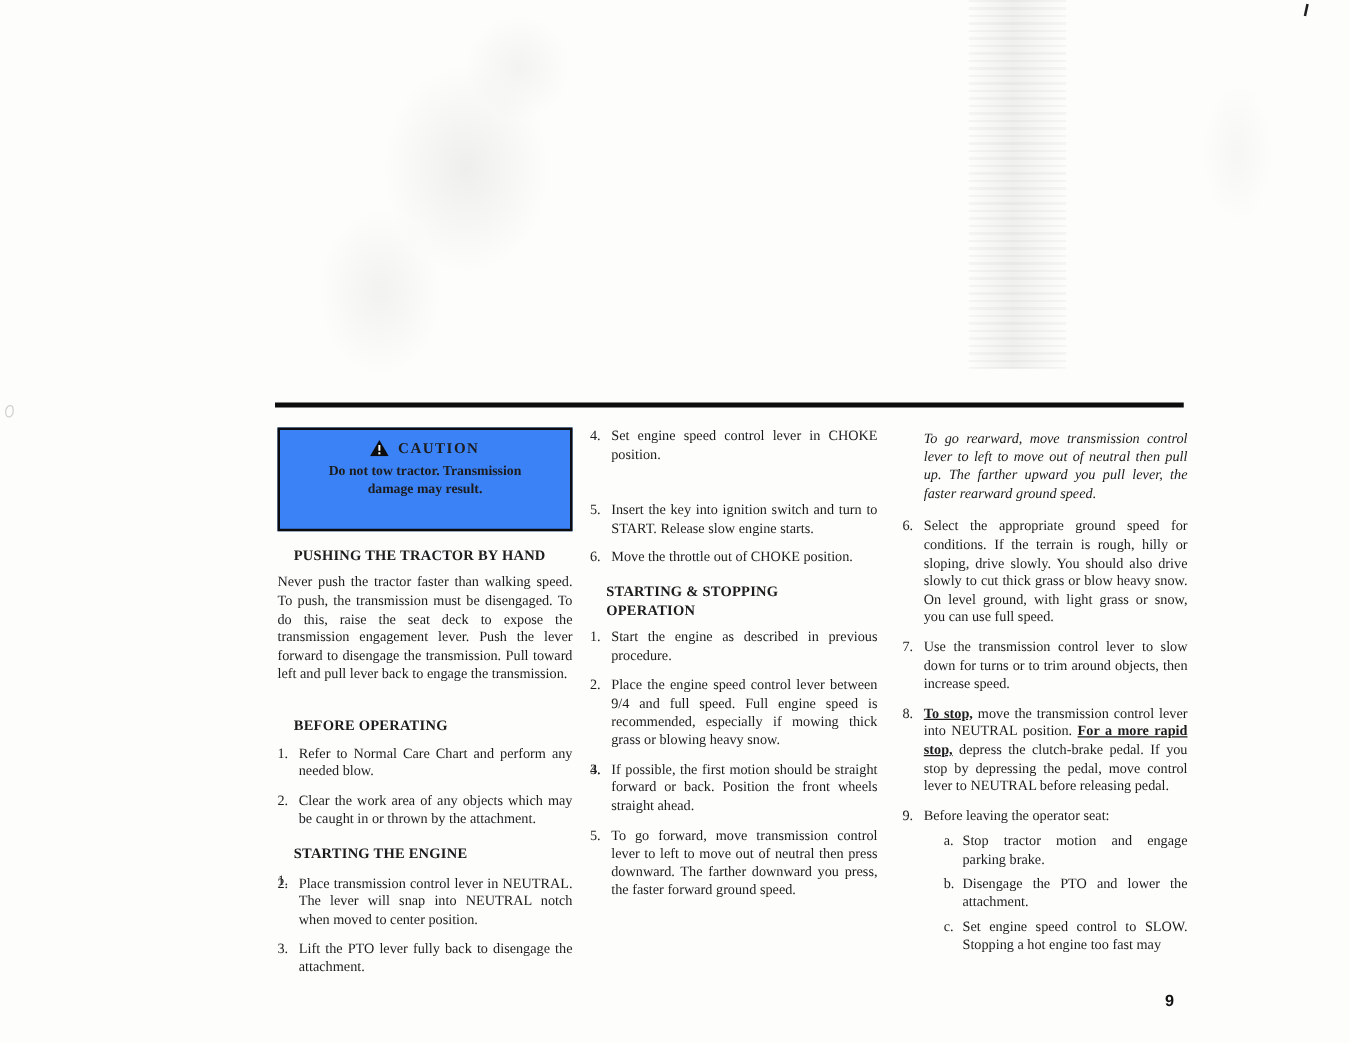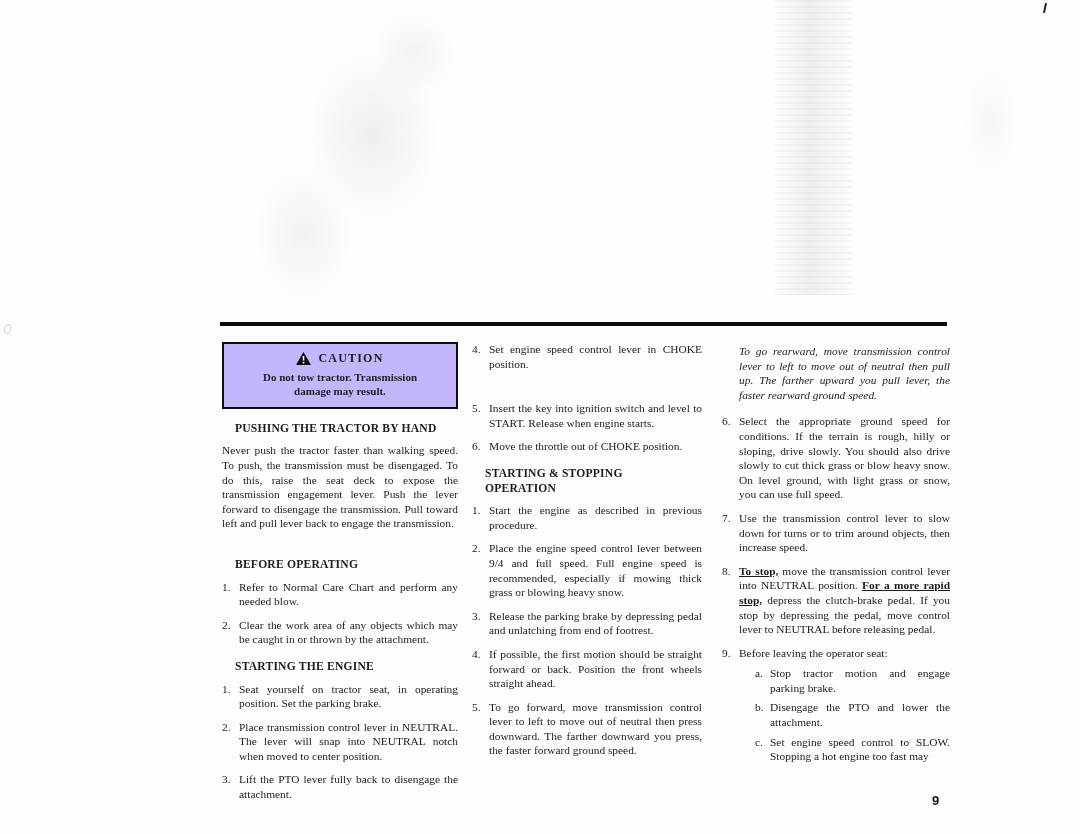--- a/index.html
+++ b/index.html
@@ -32,21 +32,21 @@
   .tick-top-right { position:absolute; left:1044px; top:3px; width:2px; height:10px; background:#1f1f1f; transform:rotate(12deg); }
   .mark-left { position:absolute; left:4px; top:324px; width:7px; height:10px; border:1px solid rgba(90,90,90,.45); border-radius:60% 40% 55% 45%; opacity:.6; }
 
   .rule { position:absolute; left:220px; top:322px; width:727px; height:4px; background:#0d0d0d; }
 
   .col { position:absolute; font-size:11.4px; line-height:14.6px; text-align:justify; }
   .col1 { left:222px; top:342px; width:236px; }
   .col2 { left:472px; top:342px; width:230px; }
   .col3 { left:722px; top:344px; width:228px; }
 
-  .caution { border:2px solid #0c0c0c; padding:7px 13px 8px; margin-bottom:13px; background:#c4b5fd; }
+  .caution { border:2px solid #0c0c0c; padding:7px 13px 24px; margin-bottom:13px; background:#3b82f6; }
   .caution-title-row { display:flex; align-items:center; justify-content:center; gap:7px; margin-bottom:4px; }
   .caution-title { font-weight:bold; font-size:12px; letter-spacing:1.2px; }
   .caution-body { font-weight:bold; text-align:center; font-size:11px; }
   .tri { display:inline-flex; }
 
   .hd { font-weight:bold; font-size:11.6px; text-align:left; margin:13px 13px 7px; letter-spacing:.2px; }
   .para { margin:0 0 27px; }
 
   .li { position:relative; padding-left:17px; margin-bottom:9px; }
   .li .num { position:absolute; left:0; top:0; }
@@ -107,58 +107,56 @@
       <span class="t">Refer to Normal Care Chart and perform any needed blow.</span>
     </div>
     <div class="li">
       <span class="num">2.</span>
       <span class="t">Clear the work area of any objects which may be caught in or thrown by the attachment.</span>
     </div>
 
     <div class="hd">STARTING THE ENGINE</div>
     <div class="li">
       <span class="num">1.</span>
-      <span class="t">Seat yourself on tractor seat, in operating position. Set the parking brake.</span>
     </div>
     <div class="li">
       <span class="num">2.</span>
       <span class="t">Place transmission control lever in NEUTRAL. The lever will snap into NEUTRAL notch when moved to center position.</span>
     </div>
     <div class="li">
       <span class="num">3.</span>
       <span class="t">Lift the PTO lever fully back to disengage the attachment.</span>
     </div>
   </div>
 
   <div class="col col2">
     <div class="li gap-xl">
       <span class="num">4.</span>
       <span class="t">Set engine speed control lever in CHOKE position.</span>
     </div>
     <div class="li">
       <span class="num">5.</span>
-      <span class="t">Insert the key into ignition switch and level to START. Release when engine starts.</span>
+      <span class="t">Insert the key into ignition switch and turn to START. Release slow engine starts.</span>
     </div>
     <div class="li">
       <span class="num">6.</span>
       <span class="t">Move the throttle out of CHOKE position.</span>
     </div>
 
     <div class="hd">STARTING &amp; STOPPING OPERATION</div>
     <div class="li">
       <span class="num">1.</span>
       <span class="t">Start the engine as described in previous procedure.</span>
     </div>
     <div class="li">
       <span class="num">2.</span>
       <span class="t">Place the engine speed control lever between 9/4 and full speed. Full engine speed is recommended, especially if mowing thick grass or blowing heavy snow.</span>
     </div>
     <div class="li">
       <span class="num">3.</span>
-      <span class="t">Release the parking brake by depressing pedal and unlatching from end of footrest.</span>
     </div>
     <div class="li">
       <span class="num">4.</span>
       <span class="t">If possible, the first motion should be straight forward or back. Position the front wheels straight ahead.</span>
     </div>
     <div class="li">
       <span class="num">5.</span>
       <span class="t">To go forward, move transmission control lever to left to move out of neutral then press downward. The farther downward you press, the faster forward ground speed.</span>
     </div>
   </div>

